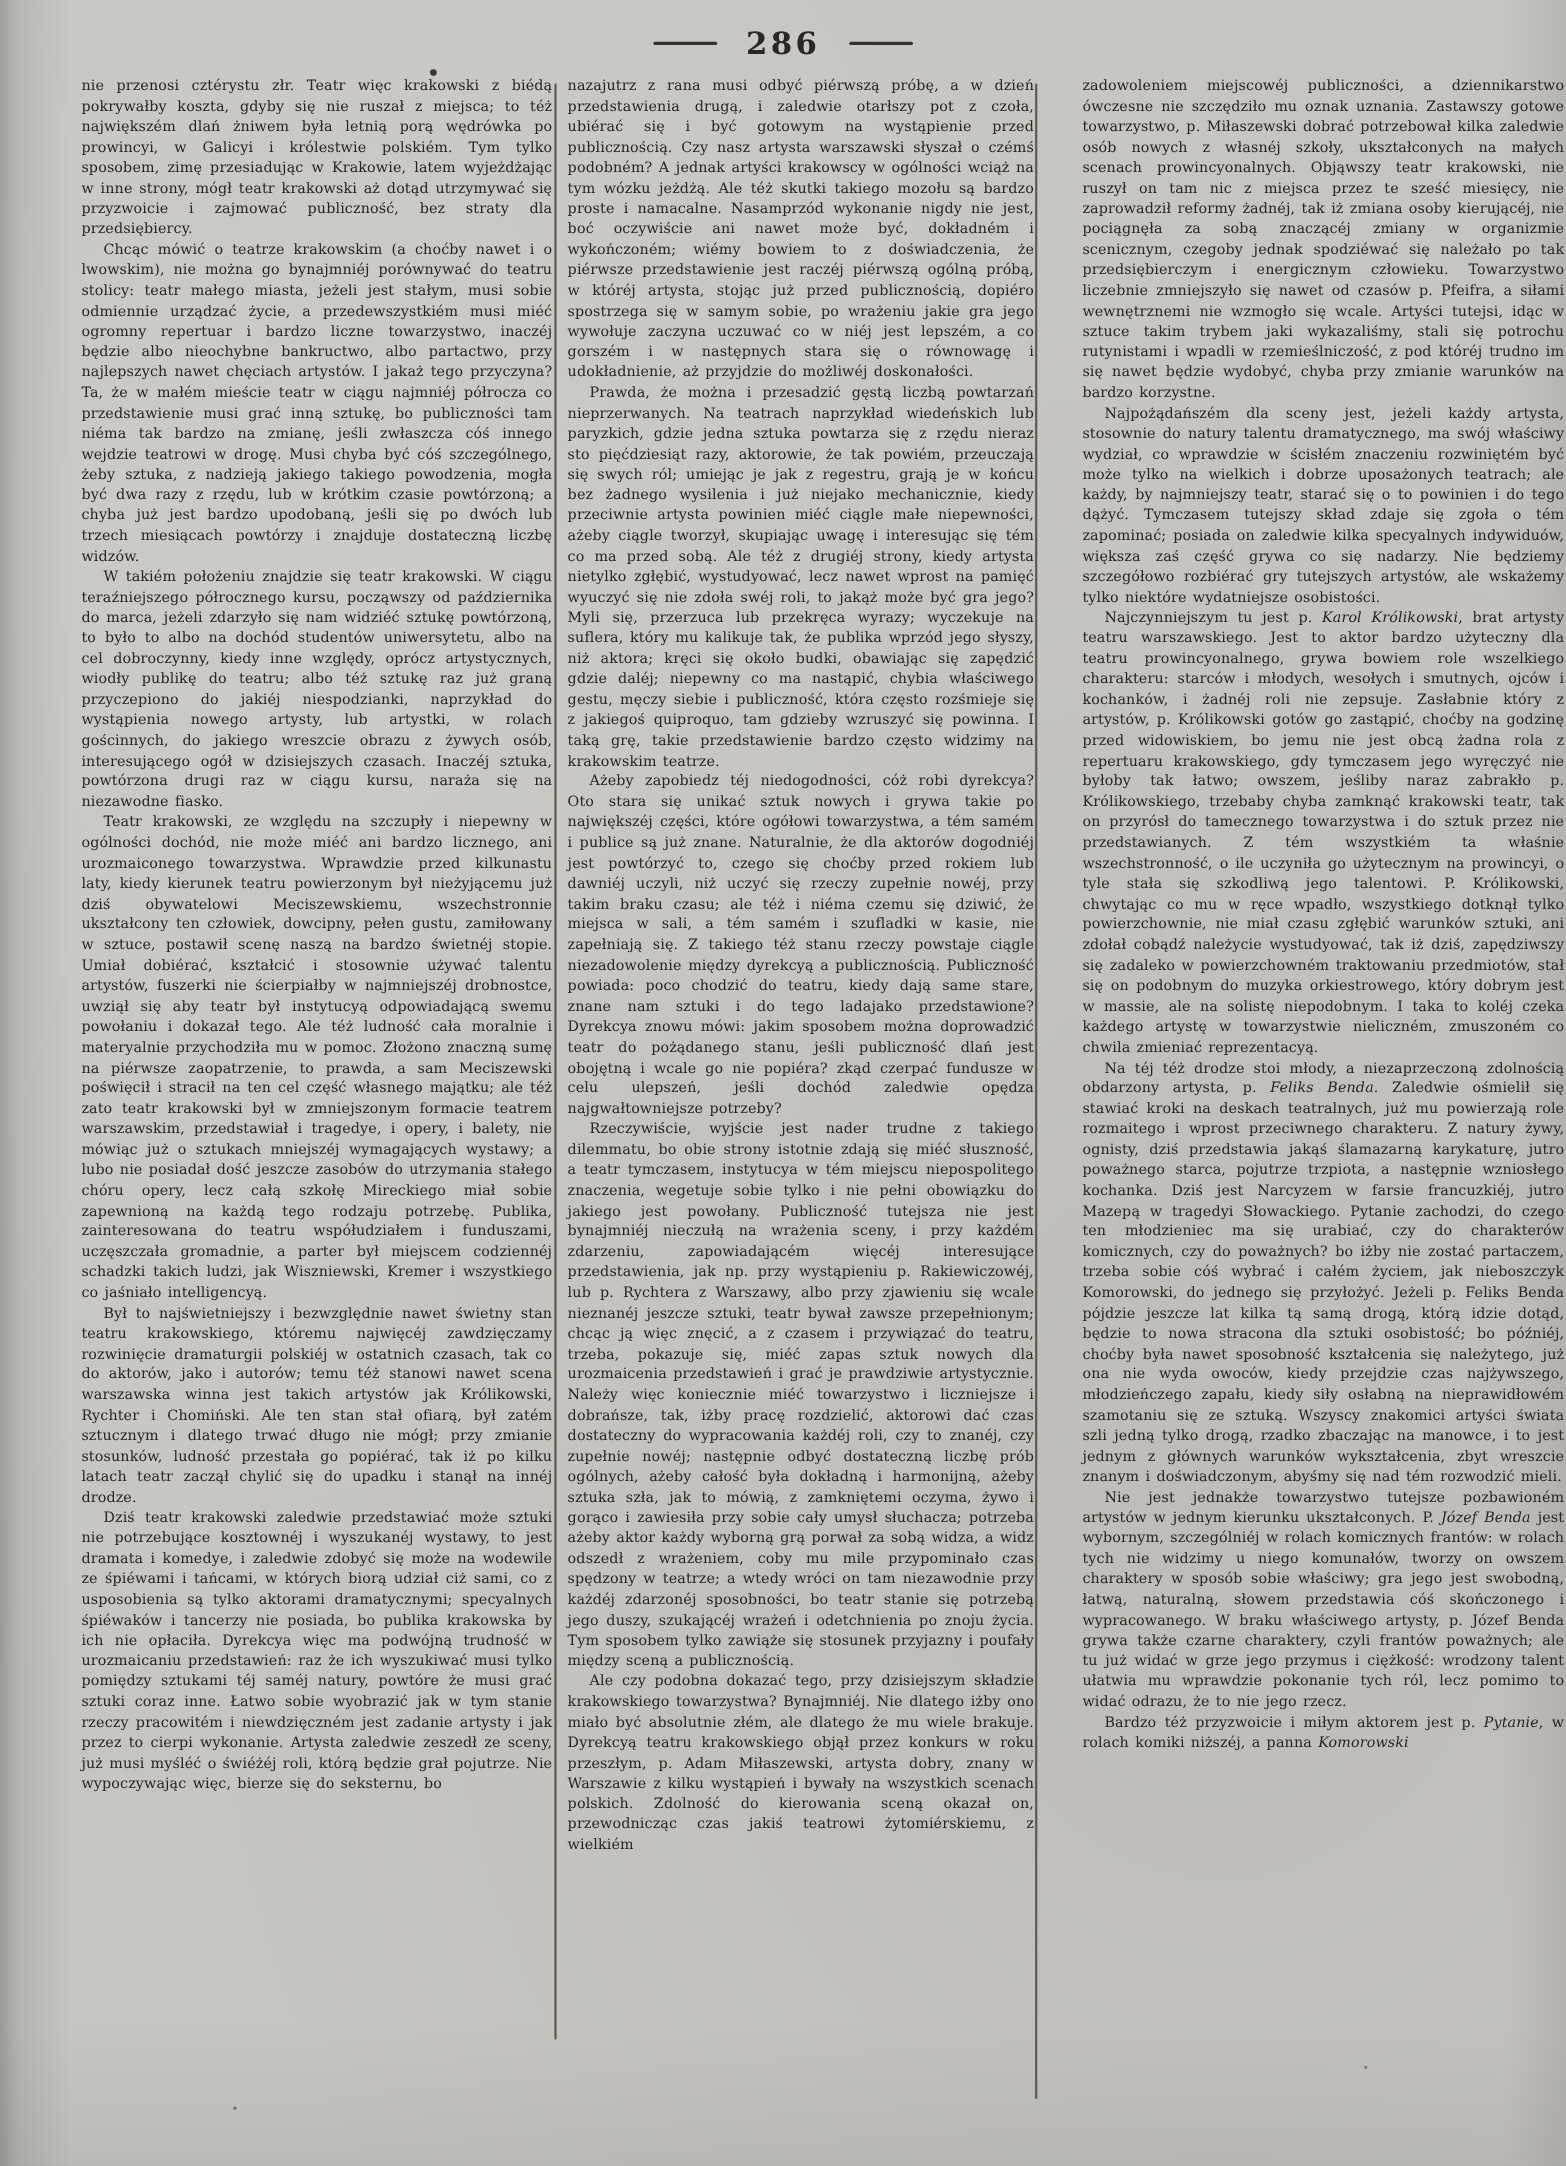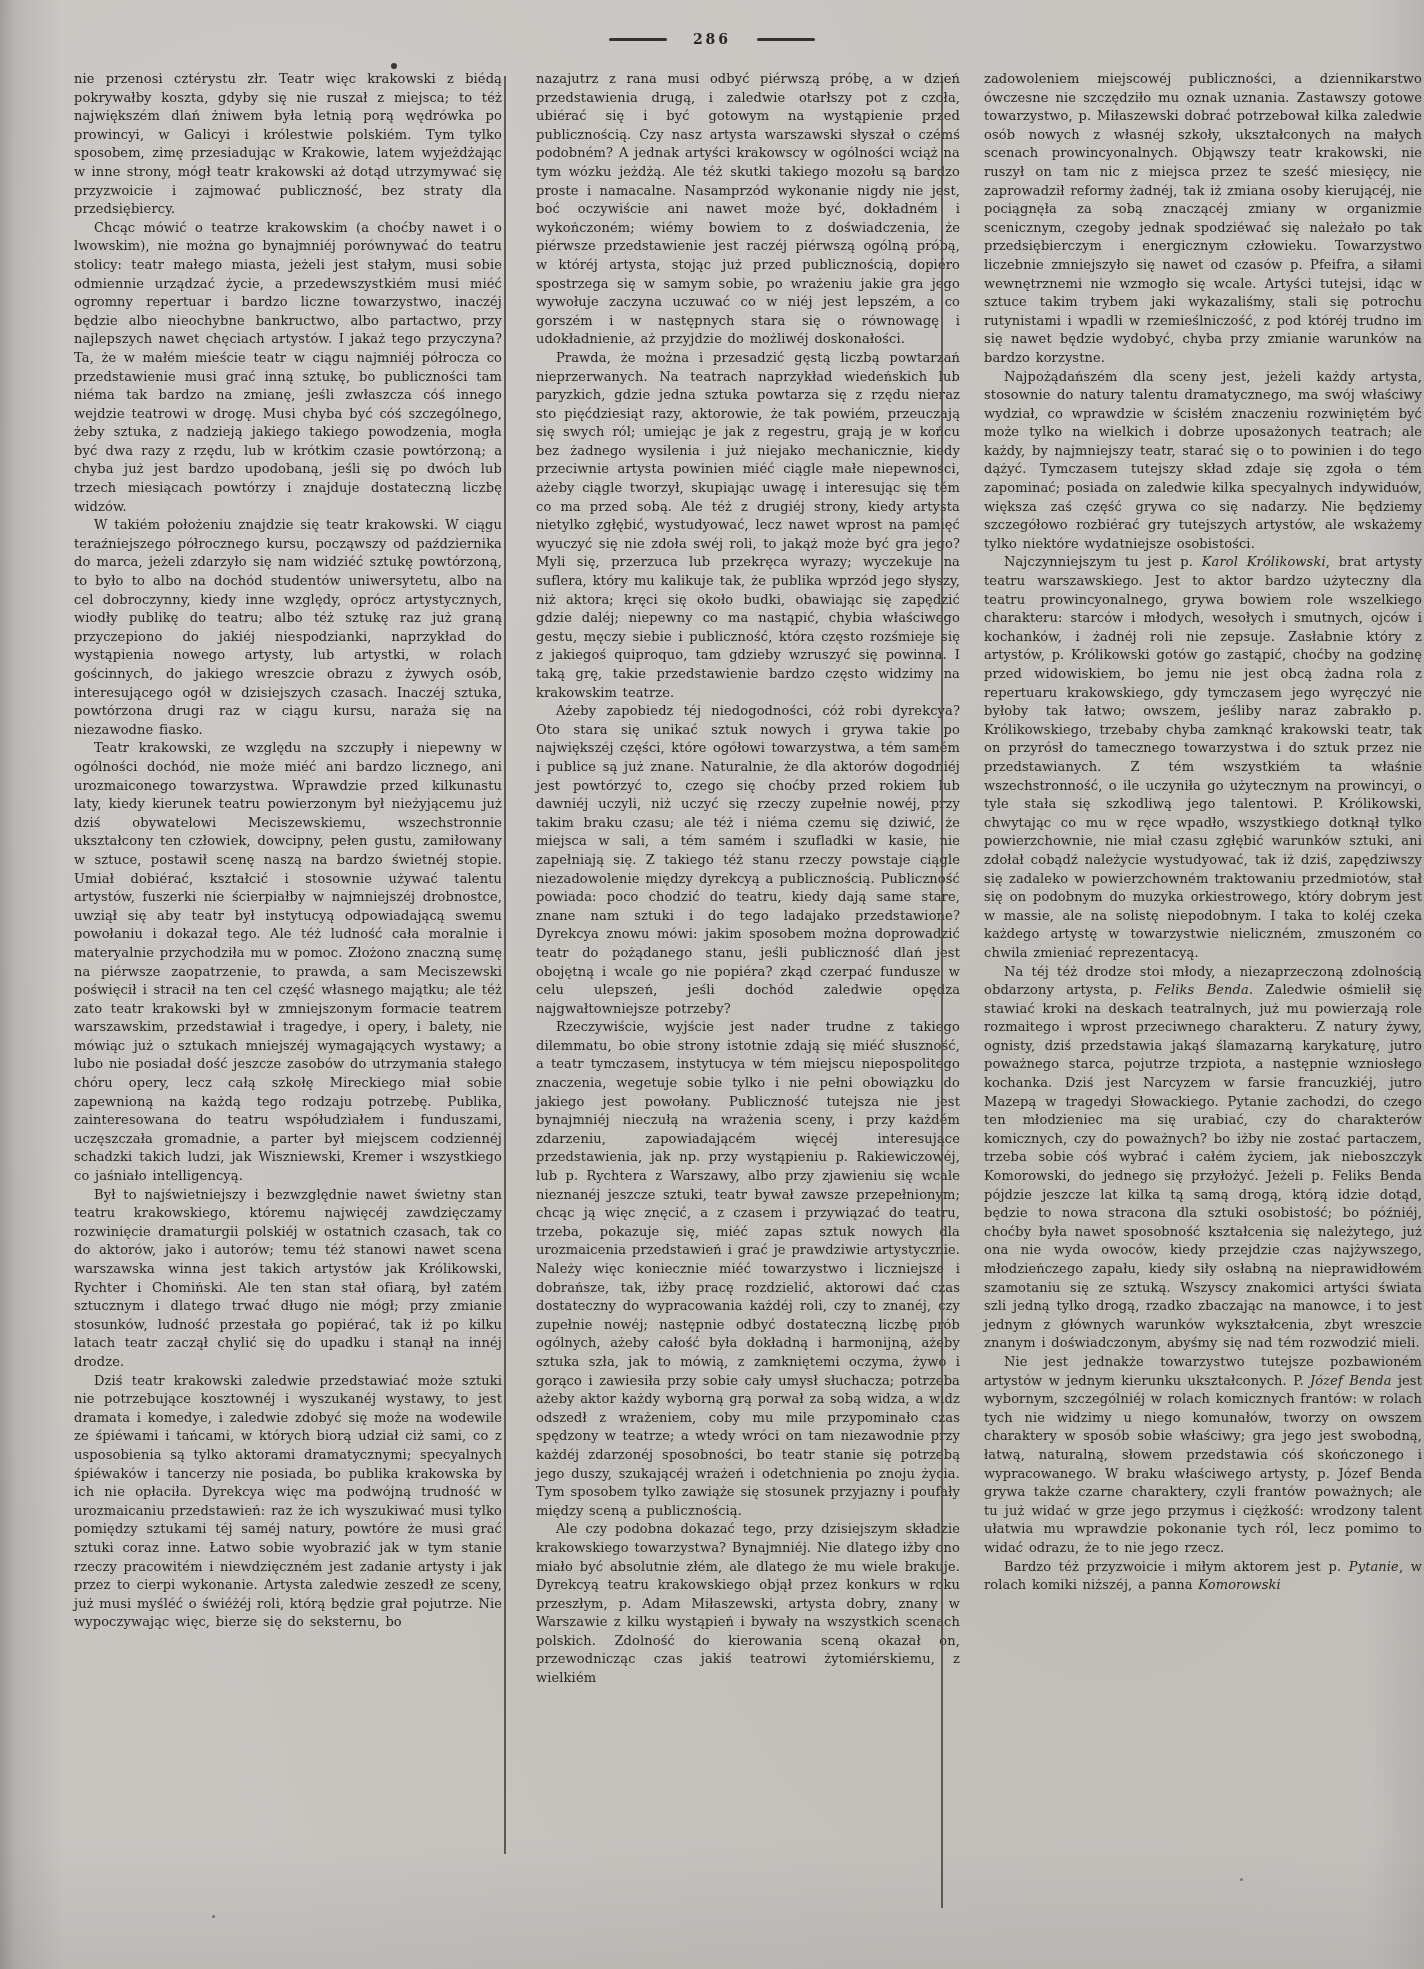--- a/index.html
+++ b/index.html
@@ -34,32 +34,32 @@
     align-items: center;
     gap: 26px;
   }
   .header-rule {
     width: 58px;
     height: 3px;
     background: #35322d;
     border-radius: 2px;
   }
   .page-number {
-    font-size: 14px;
+    font-size: 28px;
     font-weight: bold;
     letter-spacing: 3px;
     color: #2b2824;
   }
   .column {
     position: absolute;
     top: 70px;
     text-align: justify;
   }
   #column-1 { left: 74px;  width: 428px; }
-  #column-2 { left: 536px; width: 424px; }
+  #column-2 { left: 516px; width: 424px; }
   #column-3 { left: 984px; width: 438px; }
   .column p {
     margin: 0;
     font-size: 13px;
     line-height: 18.6px;
     word-spacing: 1.4px;
     letter-spacing: 0.12px;
   }
   .column p.indent { text-indent: 20px; }
   .it { font-style: italic; }

